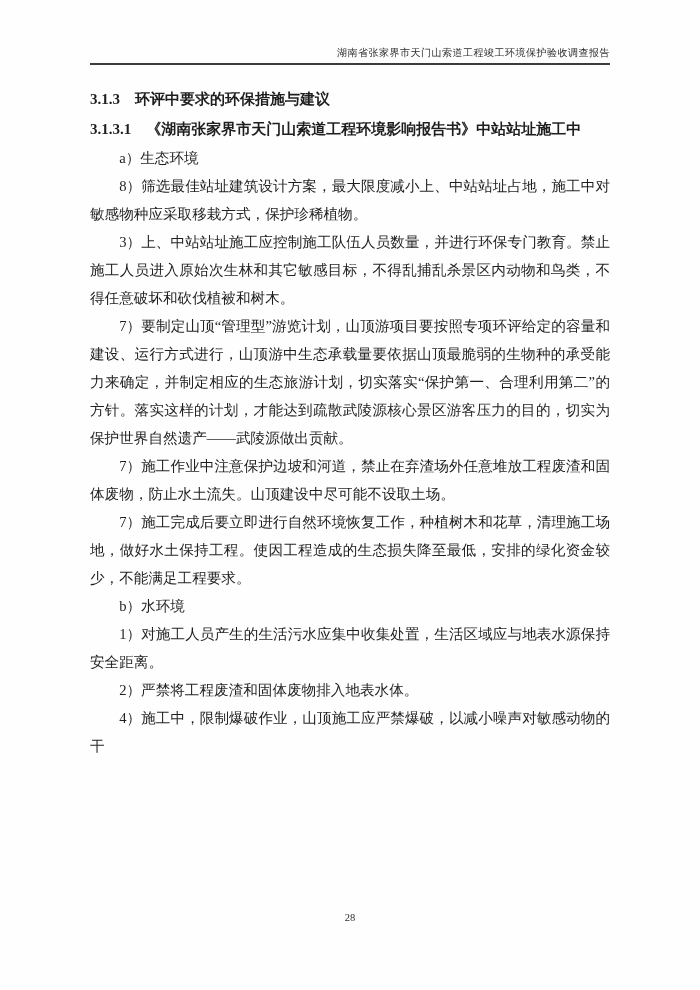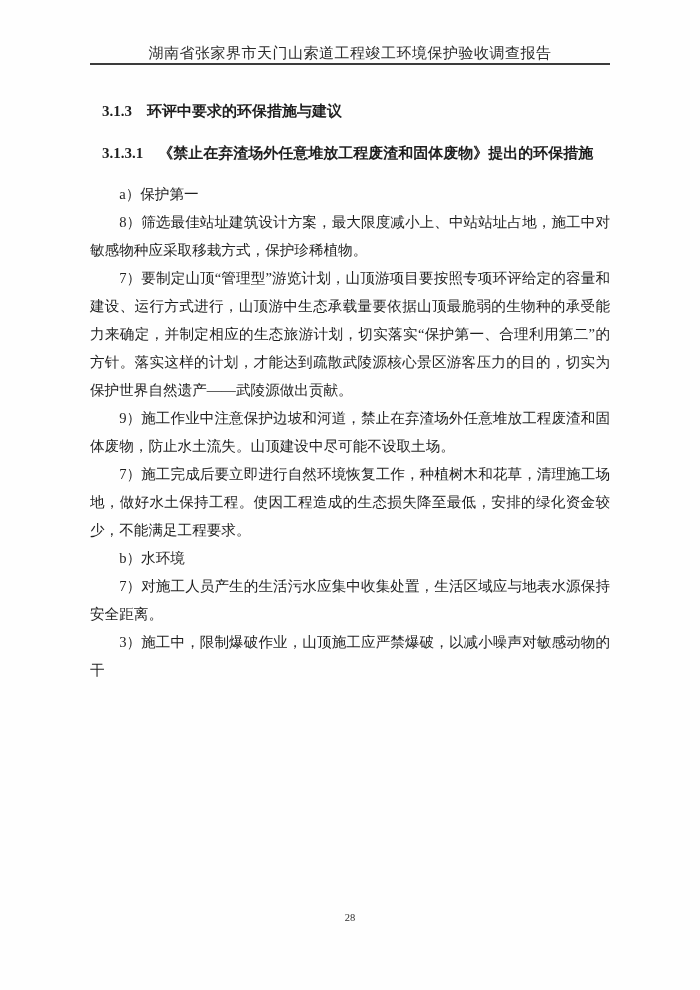--- a/index.html
+++ b/index.html
@@ -14,22 +14,22 @@
     background: #fefefe;
     font-family: "Liberation Serif", "DejaVu Serif", serif;
     color: #1e1e1e;
     overflow: hidden;
   }
   .running-header {
     position: absolute;
     top: 46px;
     left: 90px;
     width: 520px;
-    text-align: center;
-    font-size: 15px;
+    text-align: right;
+    font-size: 10px;
     line-height: 14px;
     color: #2b2b2b;
     letter-spacing: 0.5px;
   }
   .header-rule {
     position: absolute;
     top: 63px;
     left: 90px;
     width: 520px;
     height: 0;
@@ -39,21 +39,21 @@
     position: absolute;
     top: 84px;
     left: 90px;
     width: 520px;
     font-size: 14.6px;
     line-height: 28px;
     text-align: justify;
     text-justify: inter-ideograph;
   }
   .content h2, .content h3 {
-    margin: 12px;
+    margin: 0;
     font-size: 15px;
     font-weight: 700;
     line-height: 30px;
     text-align: left;
   }
   .content p {
     margin: 0;
     text-indent: 2em;
   }
   .page-number {
@@ -70,27 +70,29 @@
 <body>
 
 <div class="page">
 
   <div class="running-header">湖南省张家界市天门山索道工程竣工环境保护验收调查报告</div>
 
   <div class="header-rule"></div>
 
   <div class="content">
     <h2>3.1.3　环评中要求的环保措施与建议</h2>
-    <h3>3.1.3.1　《禁止在弃渣场外任意堆放工程废渣和固体废物》提出的环保措施</h3>
+    <h3>3.1.3.1　《湖南张家界市天门山索道工程环境影响报告书》中站站址施工中</h3>
 
-    <p>a）保护第一</p>
+    <p>a）生态环境</p>
     <p>8）筛选最佳站址建筑设计方案，最大限度减小上、中站站址占地，施工中对敏感物种应采取移栽方式，保护珍稀植物。</p>
+    <p>3）上、中站站址施工应控制施工队伍人员数量，并进行环保专门教育。禁止施工人员进入原始次生林和其它敏感目标，不得乱捕乱杀景区内动物和鸟类，不得任意破坏和砍伐植被和树木。</p>
     <p>7）要制定山顶“管理型”游览计划，山顶游项目要按照专项环评给定的容量和建设、运行方式进行，山顶游中生态承载量要依据山顶最脆弱的生物种的承受能力来确定，并制定相应的生态旅游计划，切实落实“保护第一、合理利用第二”的方针。落实这样的计划，才能达到疏散武陵源核心景区游客压力的目的，切实为保护世界自然遗产——武陵源做出贡献。</p>
-    <p>9）施工作业中注意保护边坡和河道，禁止在弃渣场外任意堆放工程废渣和固体废物，防止水土流失。山顶建设中尽可能不设取土场。</p>
+    <p>7）施工作业中注意保护边坡和河道，禁止在弃渣场外任意堆放工程废渣和固体废物，防止水土流失。山顶建设中尽可能不设取土场。</p>
     <p>7）施工完成后要立即进行自然环境恢复工作，种植树木和花草，清理施工场地，做好水土保持工程。使因工程造成的生态损失降至最低，安排的绿化资金较少，不能满足工程要求。</p>
     <p>b）水环境</p>
-    <p>7）对施工人员产生的生活污水应集中收集处置，生活区域应与地表水源保持安全距离。</p>
-    <p>3）施工中，限制爆破作业，山顶施工应严禁爆破，以减小噪声对敏感动物的干</p>
+    <p>1）对施工人员产生的生活污水应集中收集处置，生活区域应与地表水源保持安全距离。</p>
+    <p>2）严禁将工程废渣和固体废物排入地表水体。</p>
+    <p>4）施工中，限制爆破作业，山顶施工应严禁爆破，以减小噪声对敏感动物的干</p>
   </div>
 
   <div class="page-number">28</div>
 
 </div>
 
 </body></html>

